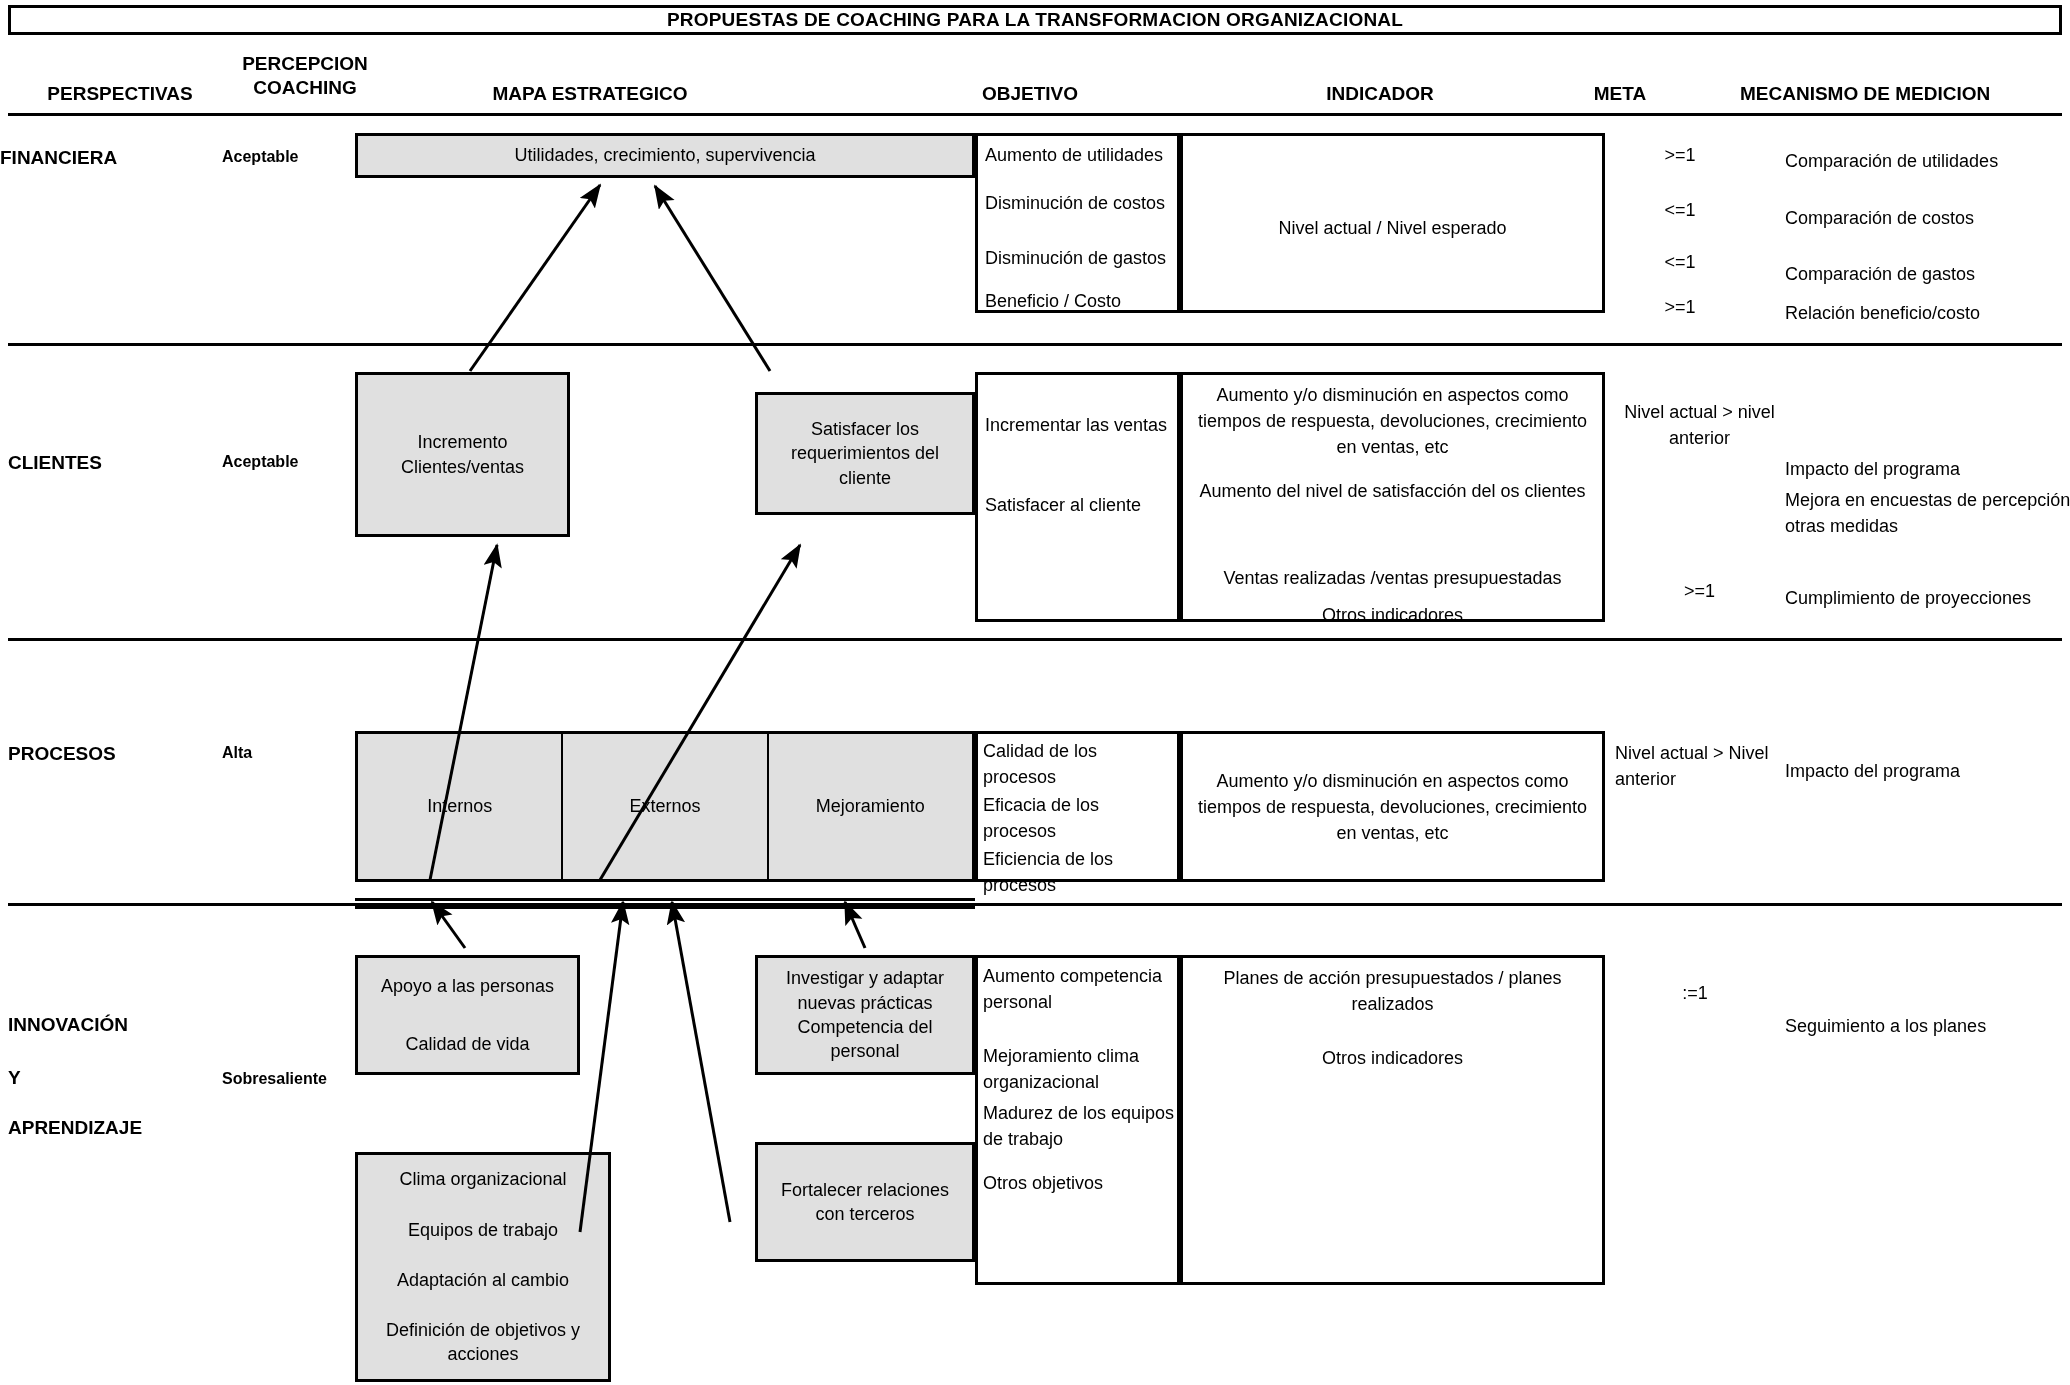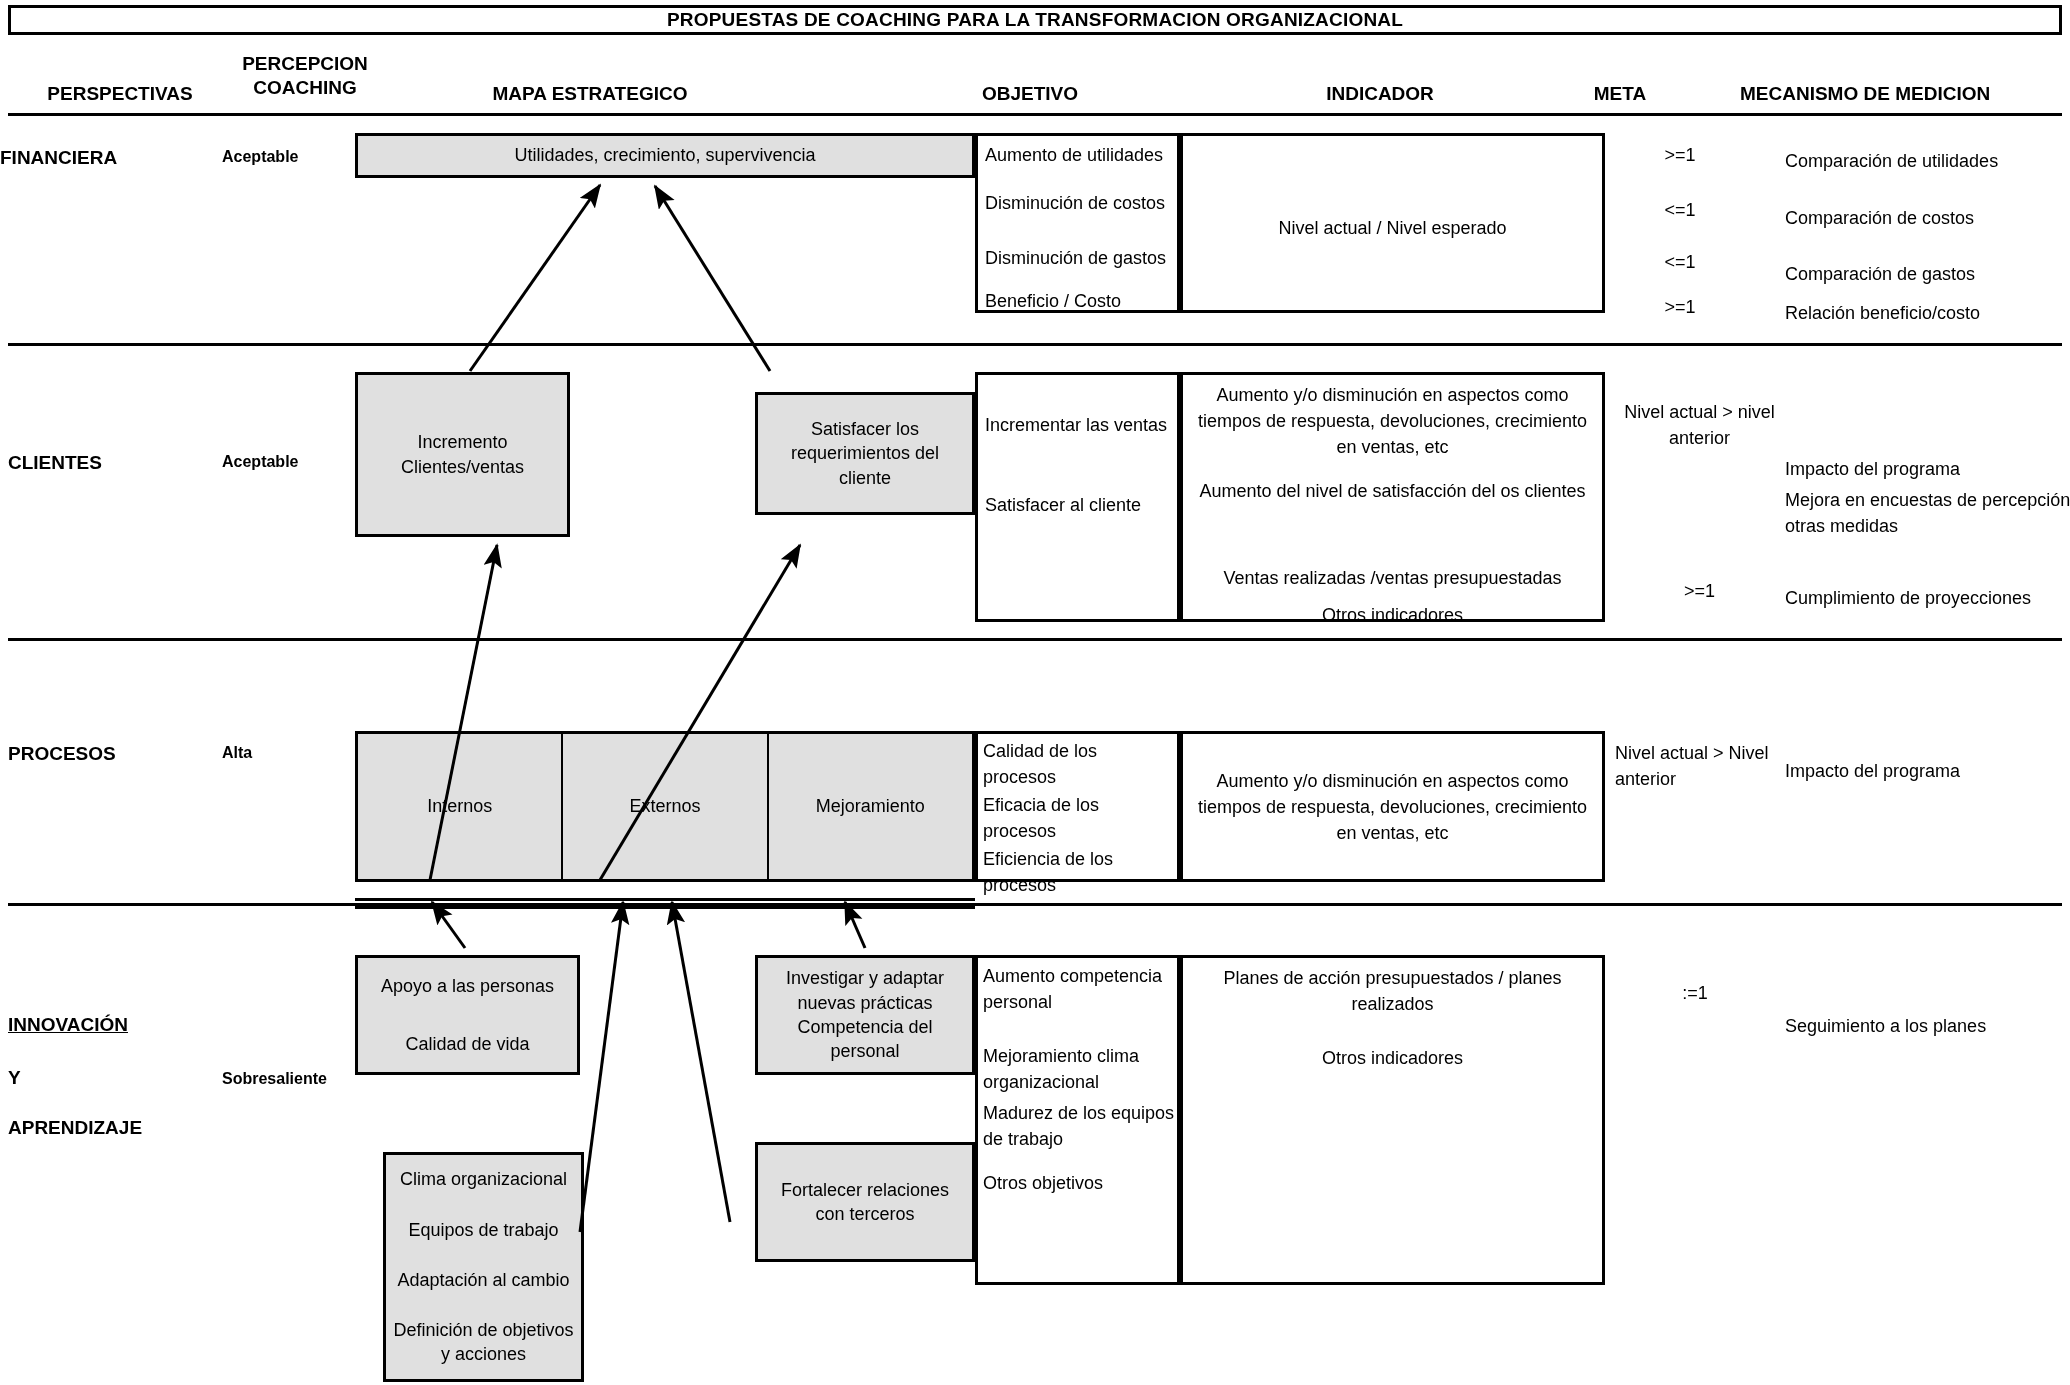--- a/index.html
+++ b/index.html
@@ -188,31 +188,31 @@
   <div class="cellbox" style="left:1180px; top:731px; width:425px; height:151px;"></div>
   <div class="indcell" style="left:1190px; top:768px; width:405px;">Aumento y/o disminución en aspectos como tiempos de respuesta, devoluciones, crecimiento en ventas, etc</div>
 
   <div class="freetext" style="left:1615px; top:740px; width:165px;">Nivel actual &gt; Nivel anterior</div>
 
   <div class="freetext" style="left:1785px; top:758px; width:300px;">Impacto del  programa</div>
 
   <div class="rail" style="left:355px; top:898px; width:620px;"></div>
   <div class="rail" style="left:355px; top:906px; width:620px;"></div>
 
-  <div class="persp" style="left:8px; top:1015px;text-decoration:underline;">INNOVACIÓN</div>
+  <div class="persp" style="left:8px; top:1015px;">INNOVACIÓN</div>
   <div class="persp" style="left:8px; top:1068px;">Y</div>
   <div class="persp" style="left:8px; top:1118px;">APRENDIZAJE</div>
   <div class="percep" style="left:222px; top:1070px;">Sobresaliente</div>
 
   <div class="sbox gap" style="left:355px; top:955px; width:225px; height:120px;align-items:center;">
     <span class="ln">Apoyo a las personas</span>
     <span class="ln">Calidad de vida</span>
   </div>
 
-  <div class="sbox gap2" style="left:355px; top:1152px; width:201px; height:230px;margin-left:28px;">
+  <div class="sbox gap2" style="left:355px; top:1152px; width:256px; height:230px;">
     <span class="ln">Clima organizacional</span>
     <span class="ln">Equipos de trabajo</span>
     <span class="ln">Adaptación al cambio</span>
     <span class="ln">Definición de objetivos y acciones</span>
   </div>
 
   <div class="sbox" style="left:755px; top:955px; width:220px; height:120px;">
     <span class="ln">Investigar y adaptar nuevas prácticas</span>
     <span class="ln">Competencia del personal</span>
   </div>

